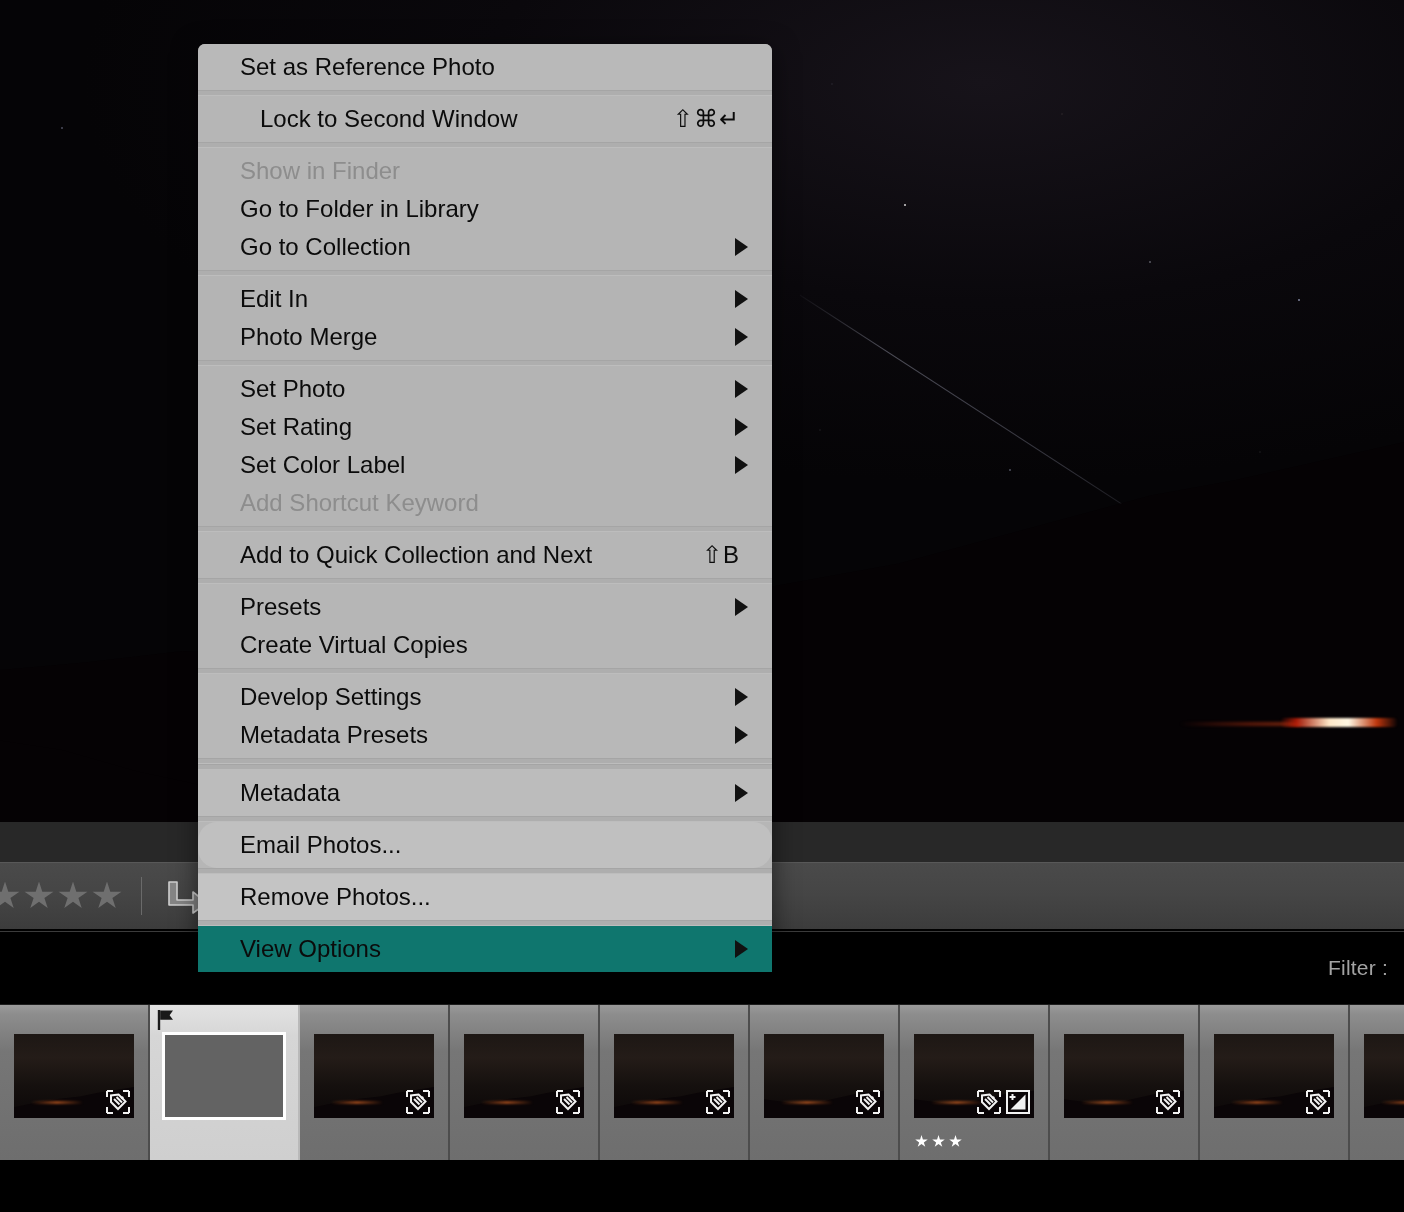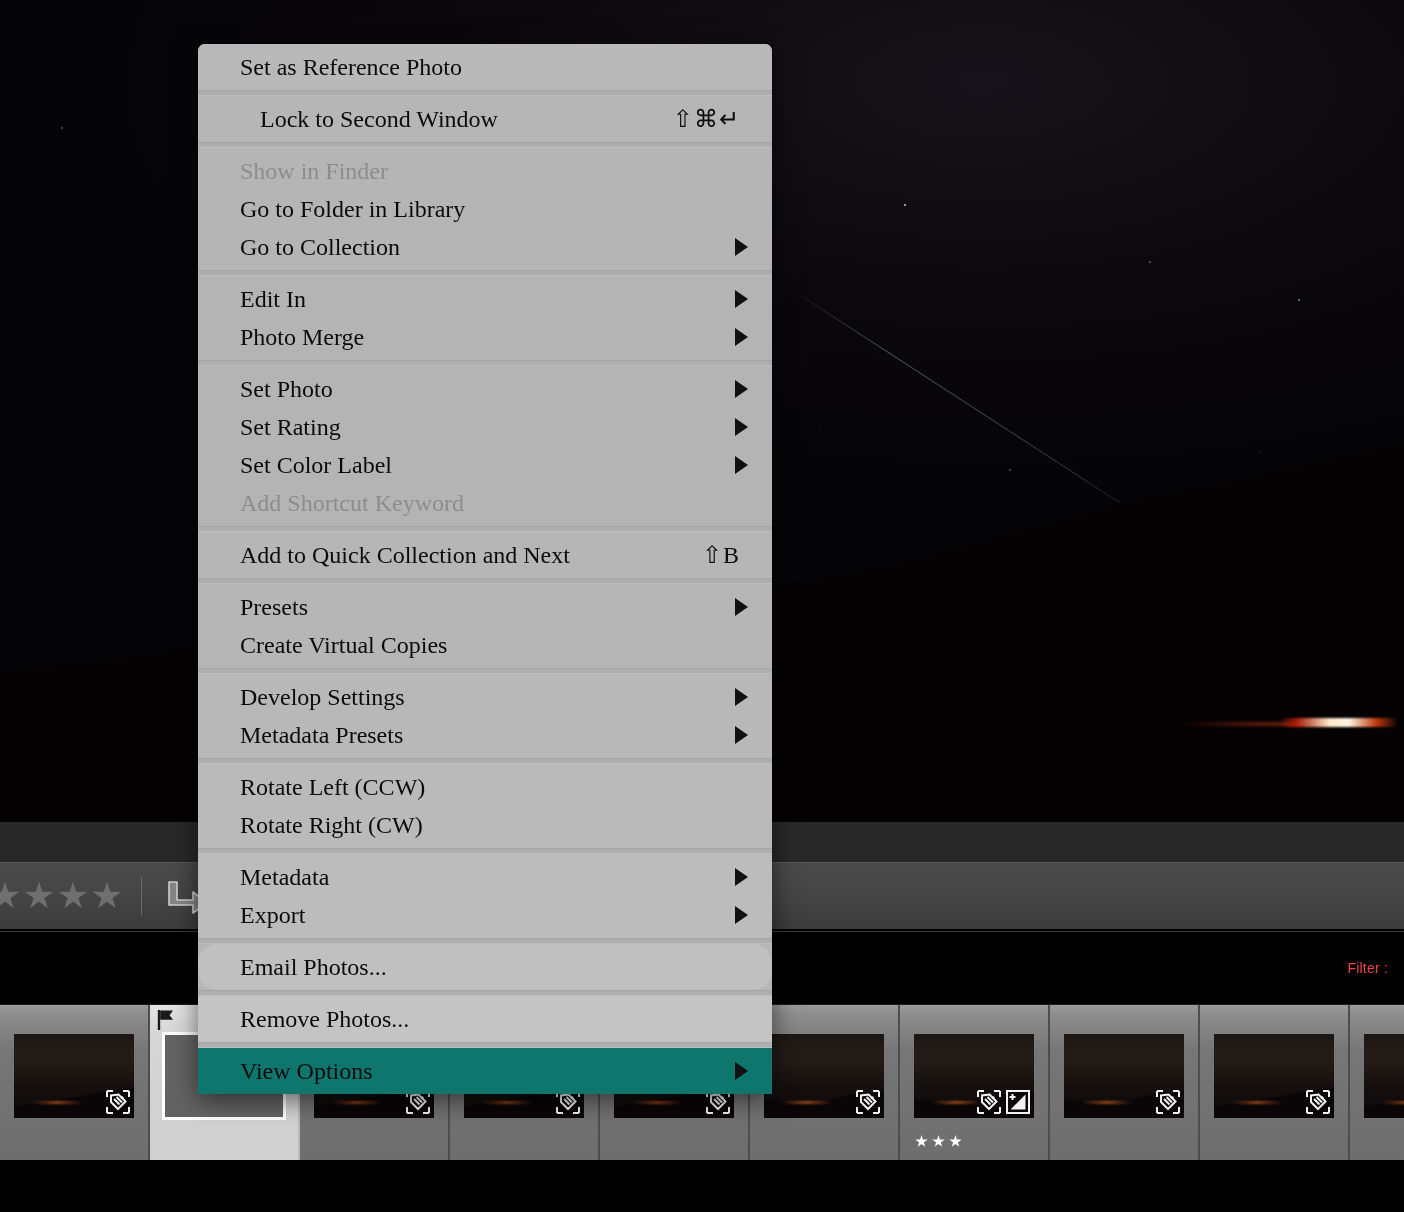--- a/index.html
+++ b/index.html
@@ -217,22 +217,22 @@
     left: 0; top: 931px;
     width: 1404px; height: 72px;
     background: #000;
     border-top: 1px solid #3b3b3b;
     border-bottom: 2px solid #1e1e1e;
   }
   .filter-label {
     position: absolute;
     right: 16px; top: 50%;
     transform: translateY(-50%);
-    color: #ef4444;
-    font-size: 14px;
+    color: #a3a3a3;
+    font-size: 21px;
     letter-spacing: .2px;
     white-space: nowrap;
   }
 
   
   .filmstrip {
     position: absolute;
     left: 0; top: 1005px;
     width: 1404px; height: 155px;
     background: linear-gradient(180deg, #9b9b9b 0%, #8d8d8d 6%, #767676 30%, #6e6e6e 100%);
@@ -319,21 +319,21 @@
     position: absolute;
     left: 198px; top: 44px;
     width: 574px;
     background: #b6b6b6;
     border-radius: 7px 7px 0 0;
     box-shadow: 0 6px 26px rgba(0,0,0,.55);
     overflow: hidden;
     font-size: 0;
     z-index: 50;
   }
-  .menu-group { position: relative; font-family: Liberation Serif, serif; }
+  .menu-group { position: relative; }
   .menu-sep {
     height: 4px;
     background: #aeaeae;
     border-top: 1px solid #a5a5a5;
     border-bottom: 1px solid #bdbdbd;
   }
   .menu-item {
     position: relative;
     height: 38px;
     display: flex;
@@ -650,38 +650,26 @@
         <div class="menu-item">
           <span class="label">Develop Settings</span>
           <span class="arrow"></span>
         </div>
         <div class="menu-item">
           <span class="label">Metadata Presets</span>
           <span class="arrow"></span>
         </div>
       </div>
       <div class="menu-sep"></div>
-      <div class="menu-group g8 pad-top pad-bot">
-        <div class="menu-item">
-          <span class="label">Rotate Left (CCW)</span>
-        </div>
-        <div class="menu-item">
-          <span class="label">Rotate Right (CW)</span>
-        </div>
-      </div>
       <div class="menu-sep"></div>
       <div class="menu-group g9 pad-top pad-bot">
         <div class="menu-item">
           <span class="label">Metadata</span>
           <span class="arrow"></span>
         </div>
-        <div class="menu-item">
-          <span class="label">Export</span>
-          <span class="arrow"></span>
-        </div>
       </div>
       <div class="menu-sep"></div>
       <div class="menu-group g10 pad-top pad-bot">
         <div class="menu-item">
           <span class="label">Email Photos...</span>
         </div>
       </div>
       <div class="menu-sep"></div>
       <div class="menu-group g11 pad-top pad-bot">
         <div class="menu-item">

